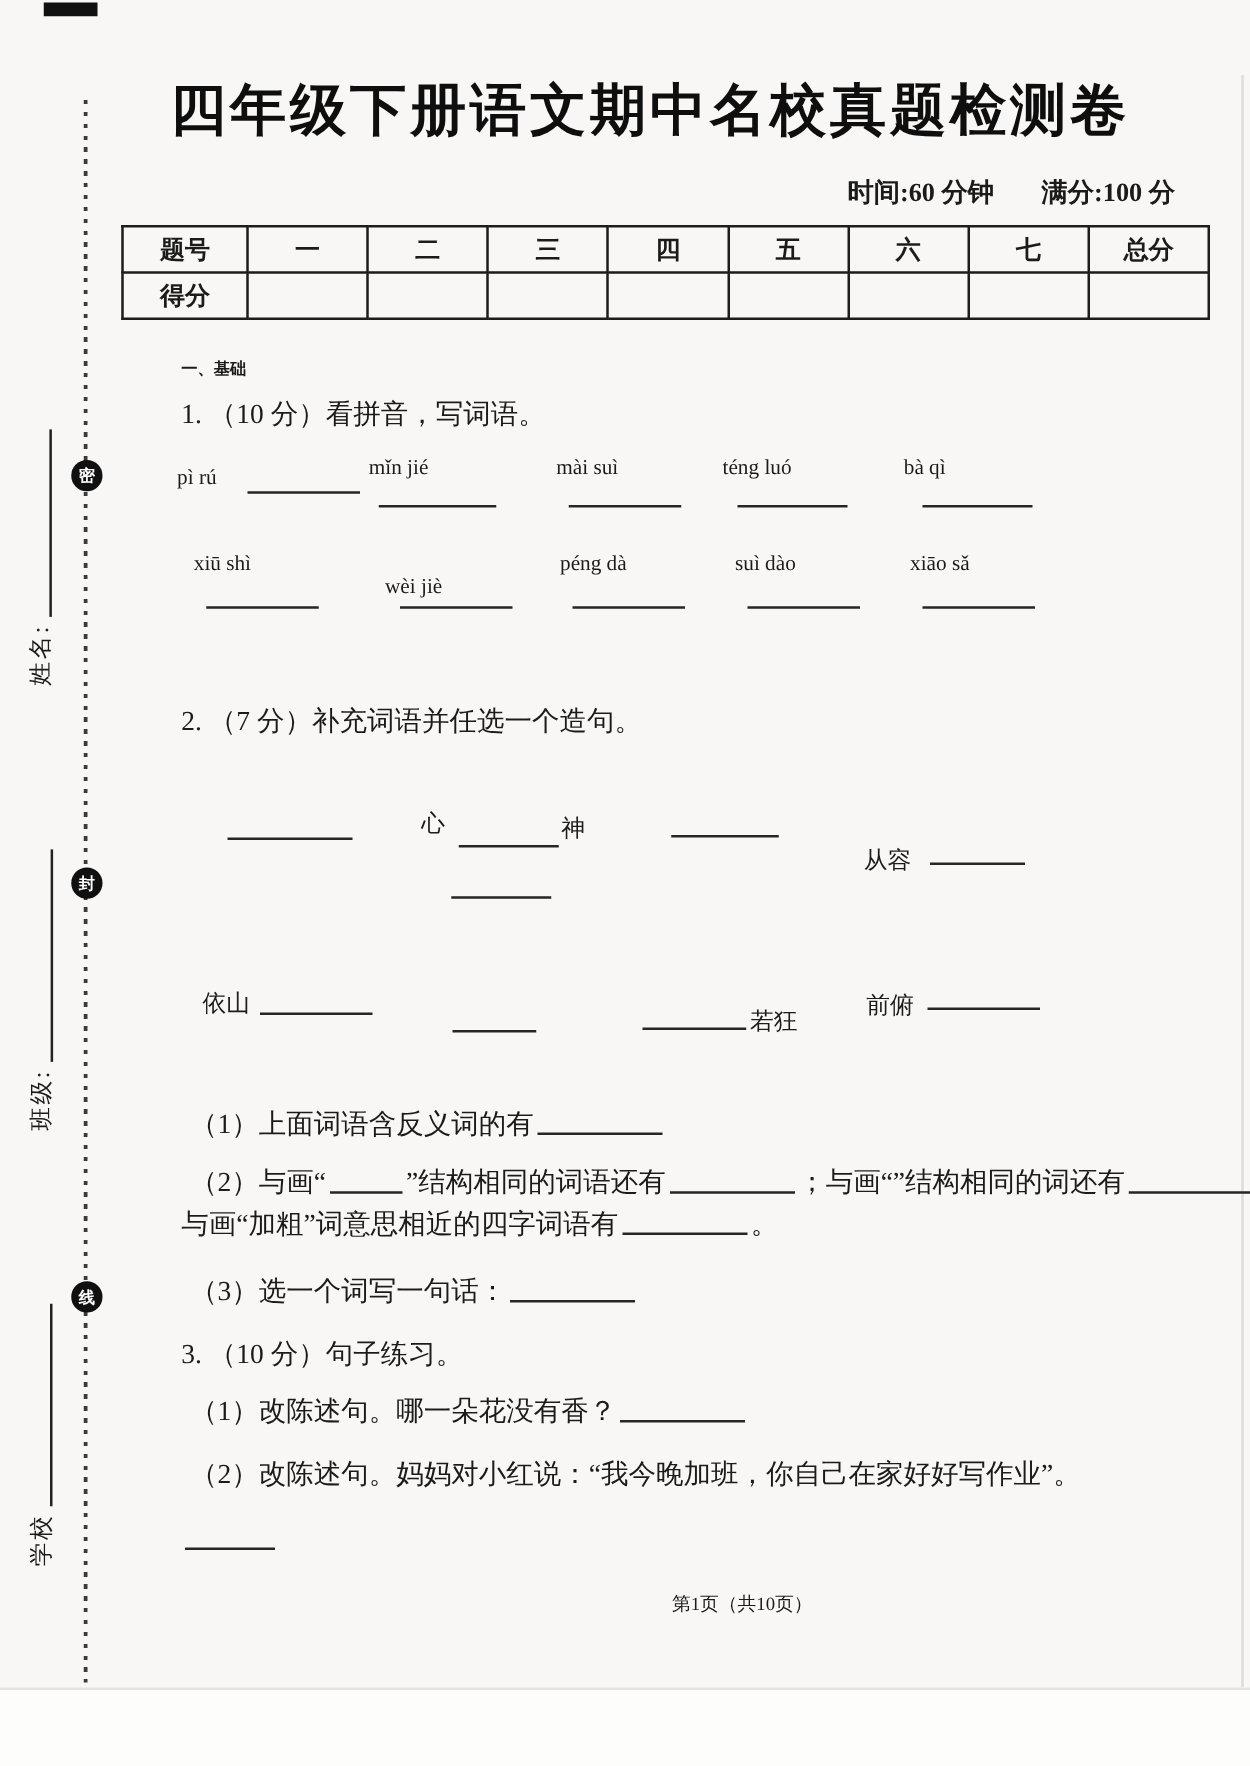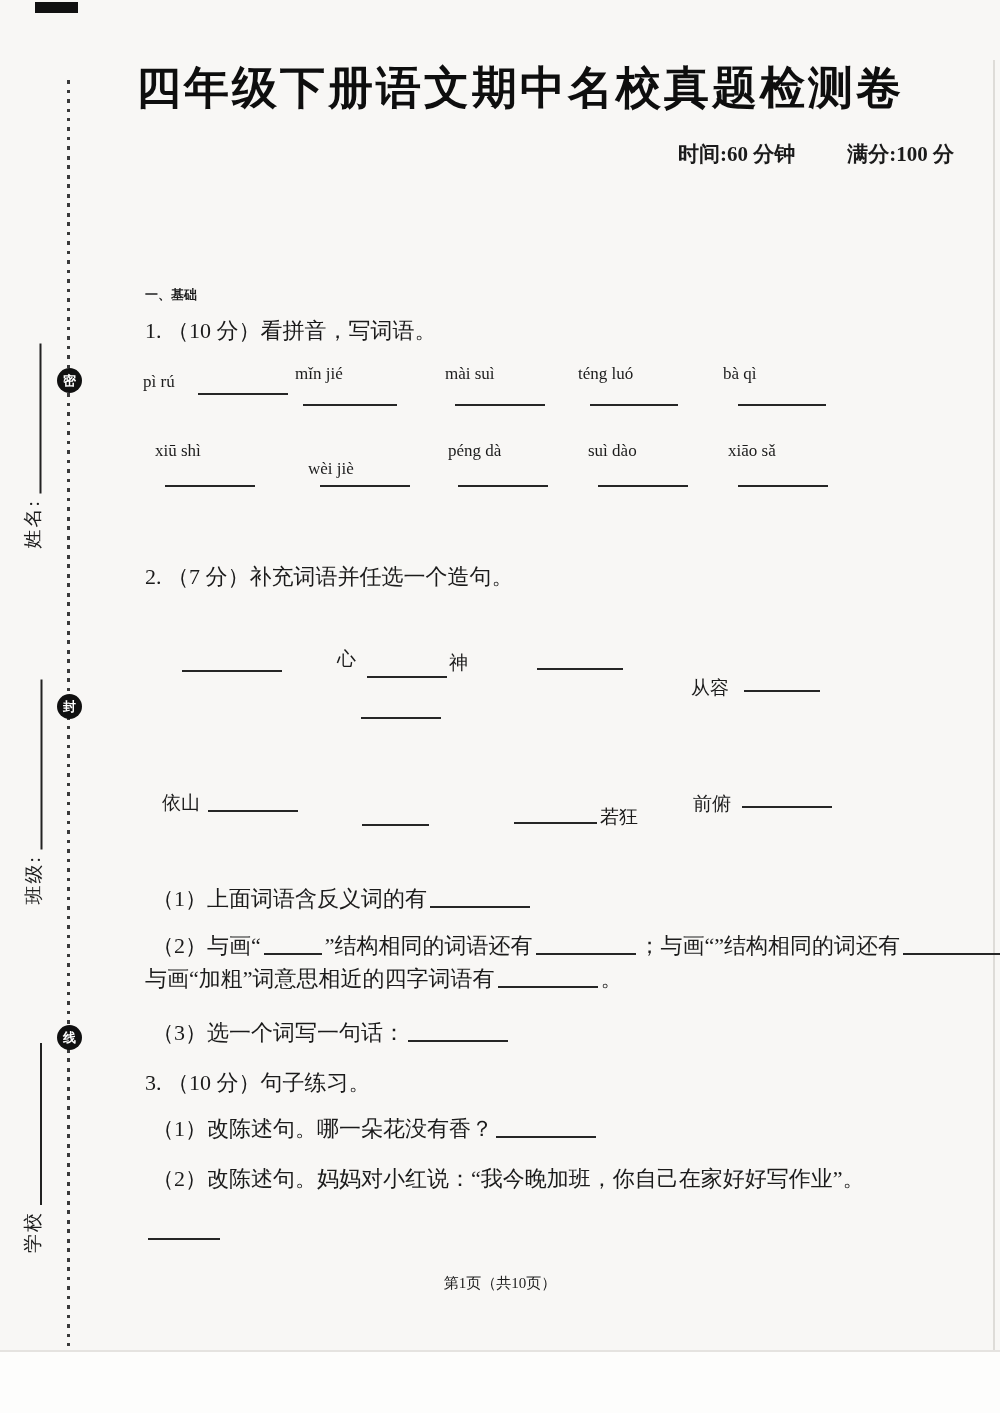--- a/index.html
+++ b/index.html
@@ -43,21 +43,21 @@
   .vf-name   { left:-70px;  top:430px; width:205px; }
   .vf-class  { left:-79px;  top:776px; width:225px; }
   .vf-school { left:-72px;  top:1132px; width:210px; }
 
   
   .page-title {
     left:100px; top:58px; width:840px; text-align:center;
     font-family:"Liberation Sans","DejaVu Sans",sans-serif;
     font-size:45px; font-weight:900; letter-spacing:3px; color:#0e0e0e;
   }
-  .meta-line { left:678px; top:140px; width:300px; display:flex; gap:52px;
+  .meta-line { left:678px; top:140px; width:300px; display:flex; gap:38px;
     font-size:21px; font-weight:bold; white-space:nowrap; }
 
   
   table.score {
     left:97px; top:180px; width:871px; position:absolute;
     border-collapse:collapse; table-layout:fixed;
     font-size:20px; font-weight:bold; text-align:center;
   }
   table.score td { border:2.5px solid #1d1d1d; height:37px; }
 
@@ -65,21 +65,21 @@
   .sec-title { font-size:13px; font-weight:bold; }
   .stem { font-size:22px; white-space:nowrap; }
   .cn { font-size:19px; white-space:nowrap; }
   .pinyin { font-size:17px; width:110px; white-space:nowrap; }
   .uline { border-top:2px solid #262626; height:0; }
   .blank {
     display:inline-block; border-bottom:2px solid #262626;
     height:16px; vertical-align:-2px; margin:0 3px;
   }
   .bk58{width:58px;} .bk100{width:100px;}
-  .footer { left:350px; top:1274px; width:300px; text-align:center; font-size:15px; }
+  .footer { left:350px; top:1274px; width:300px; text-align:right; font-size:15px; }
 </style>
 </head>
 <body>
 
 <div class="abs mark-top-left"></div>
 <div class="abs right-edge-line"></div>
 <div class="abs bottom-strip"></div>
 
 <div class="abs dotted-line"></div>
 <div class="abs seal-circle seal-mi">密</div>
@@ -111,27 +111,49 @@
       <col>
       <col>
       <col>
       <col>
       <col>
       <col>
       <col>
       <col>
     </colgroup>
   <tbody>
+      <tr>
+    <td>题号</td>
+    <td>一</td>
+    <td>二</td>
+    <td>三</td>
+    <td>四</td>
+    <td>五</td>
+    <td>六</td>
+    <td>七</td>
+    <td>总分</td>
+  </tr>
+  <tr>
+    <td>得分</td>
+    <td></td>
+    <td></td>
+    <td></td>
+    <td></td>
+    <td></td>
+    <td></td>
+    <td></td>
+    <td></td>
+  </tr>
 </tbody>
   </table>
 
 <div class="abs sec-title" style="left:145px;top:286px">一、基础</div>
 <div class="abs stem" style="left:145px;top:316px">1. （10 分）看拼音，写词语。</div>
 
-<div class="abs pinyin" style="left:143px;top:372px;width:55px;text-align:left">pì rú</div>
+<div class="abs pinyin" style="left:130px;top:372px;width:55px;text-align:center">pì rú</div>
 <div class="abs uline" style="left:198px;top:393px;width:90px"></div>
 <div class="abs pinyin" style="left:295px;top:364px">mǐn jié</div>
 <div class="abs uline" style="left:303px;top:404px;width:94px"></div>
 <div class="abs pinyin" style="left:445px;top:364px">mài suì</div>
 <div class="abs uline" style="left:455px;top:404px;width:90px"></div>
 <div class="abs pinyin" style="left:578px;top:364px">téng luó</div>
 <div class="abs uline" style="left:590px;top:404px;width:88px"></div>
 <div class="abs pinyin" style="left:723px;top:364px">bà qì</div>
 <div class="abs uline" style="left:738px;top:404px;width:88px"></div>
 

